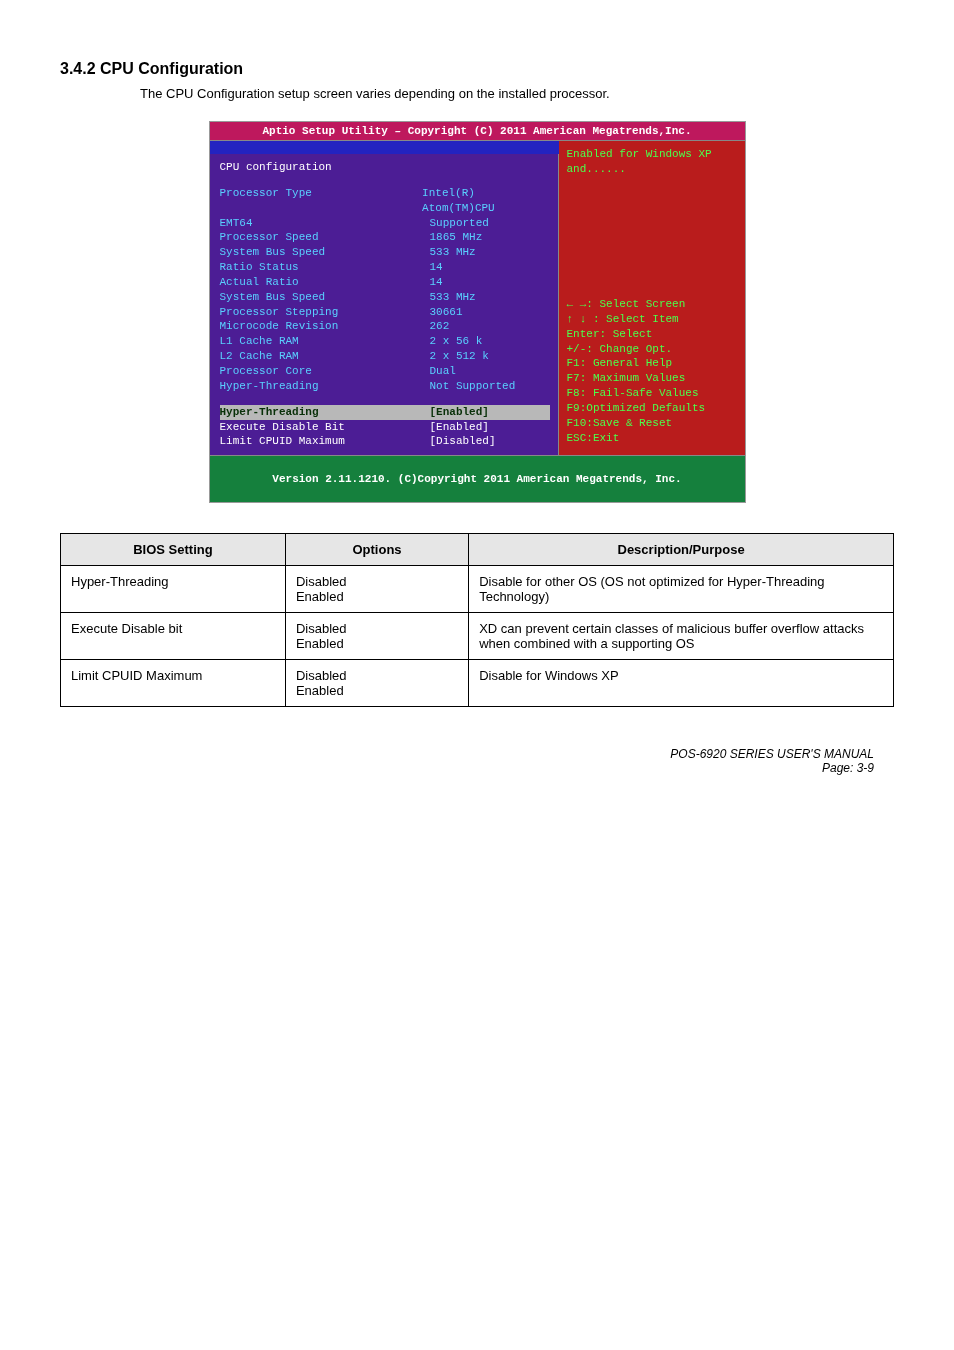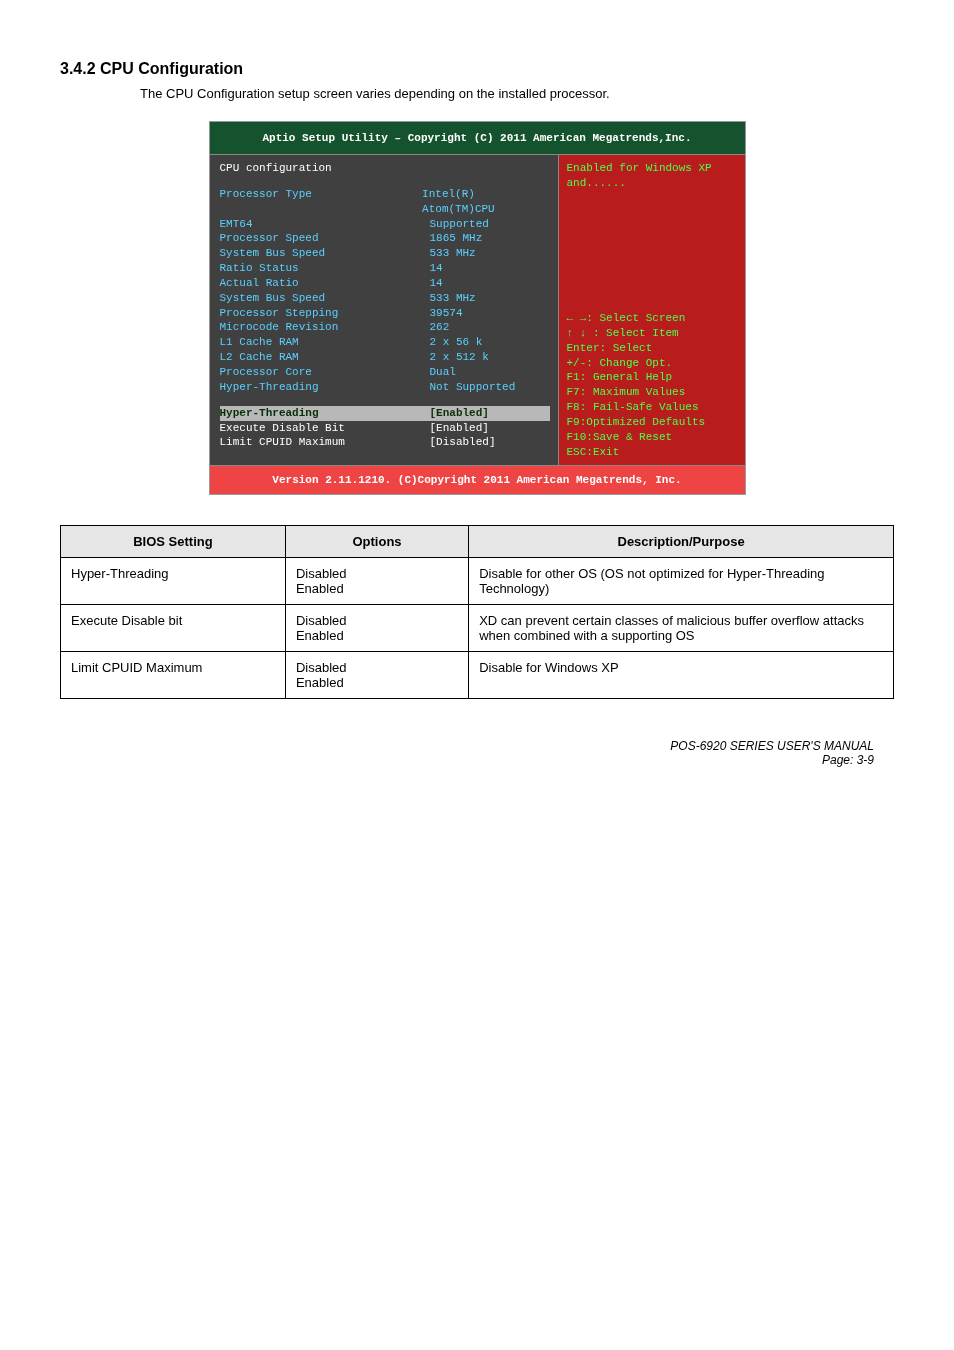--- a/index.html
+++ b/index.html
@@ -23,24 +23,24 @@
   }
   .bios-screenshot {
     width: 535px;
     margin: 0 auto 30px auto;
     border: 1px solid #999;
     font-family: "Courier New", monospace;
     font-size: 11px;
     background: #b8b8b8;
   }
   .bios-title-bar {
-    background: #14532d;
+    background: #be185d;
     color: #ffffff;
     text-align: center;
-    padding: 10px 0;
+    padding: 3px 0;
     font-weight: bold;
     border-bottom: 1px solid #888;
   }
   .bios-tab-row {
     background: #2323c0;
     padding: 2px 0 0 40px;
     height: 18px;
   }
   .bios-tab {
     display: inline-block;
@@ -50,24 +50,25 @@
     font-weight: bold;
     border: 1px solid #777;
     border-bottom: none;
   }
   .bios-body {
     display: flex;
     background: #2323c0;
   }
   .bios-main {
     flex: 1;
-    background: #404040;
+    background: #4c1d95;
     color: #ffffff;
     padding: 6px 8px 6px 10px;
     border-right: 1px solid #888;
+    margin-top: 13px;
   }
   .bios-help {
     width: 170px;
     background: #b91c1c;
     color: #4cff4c;
     padding: 6px 8px;
     font-weight: normal;
   }
   .bios-help-top {
     height: 150px;
@@ -92,24 +93,24 @@
   }
   .bios-row.selected {
     background: #b8b8b8;
   }
   .bios-row.selected .bios-label,
   .bios-row.selected .bios-value {
     color: #083008;
     font-weight: bold;
   }
   .bios-footer {
-    background: #ef4444;
+    background: #15803d;
     color: #ffffff;
     text-align: center;
-    padding: 8px 0;
+    padding: 17px 0;
     font-weight: bold;
     border-top: 1px solid #888;
   }
   .help-line {
     line-height: 1.35;
   }
 
   table.options {
     width: 100%;
     border-collapse: collapse;
@@ -184,21 +185,21 @@
         <div class="bios-row">
             <span class="bios-label">Actual Ratio</span>
             <span class="bios-value">14</span>
           </div>
         <div class="bios-row">
             <span class="bios-label">System Bus Speed</span>
             <span class="bios-value">533 MHz</span>
           </div>
         <div class="bios-row">
             <span class="bios-label">Processor Stepping</span>
-            <span class="bios-value">39574</span>
+            <span class="bios-value">30661</span>
           </div>
         <div class="bios-row">
             <span class="bios-label">Microcode Revision</span>
             <span class="bios-value">262</span>
           </div>
         <div class="bios-row">
             <span class="bios-label">L1 Cache RAM</span>
             <span class="bios-value">2 x 56 k</span>
           </div>
         <div class="bios-row">

